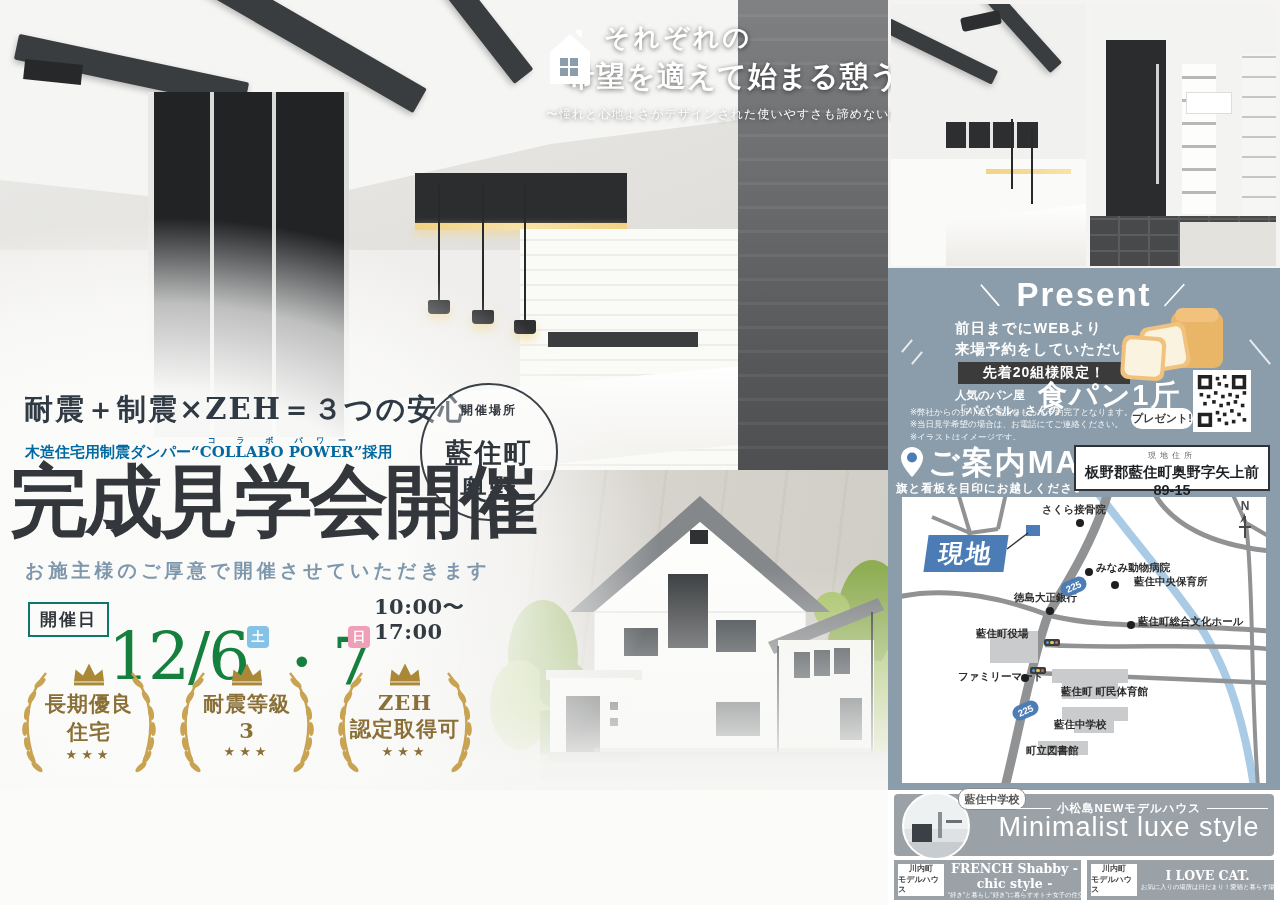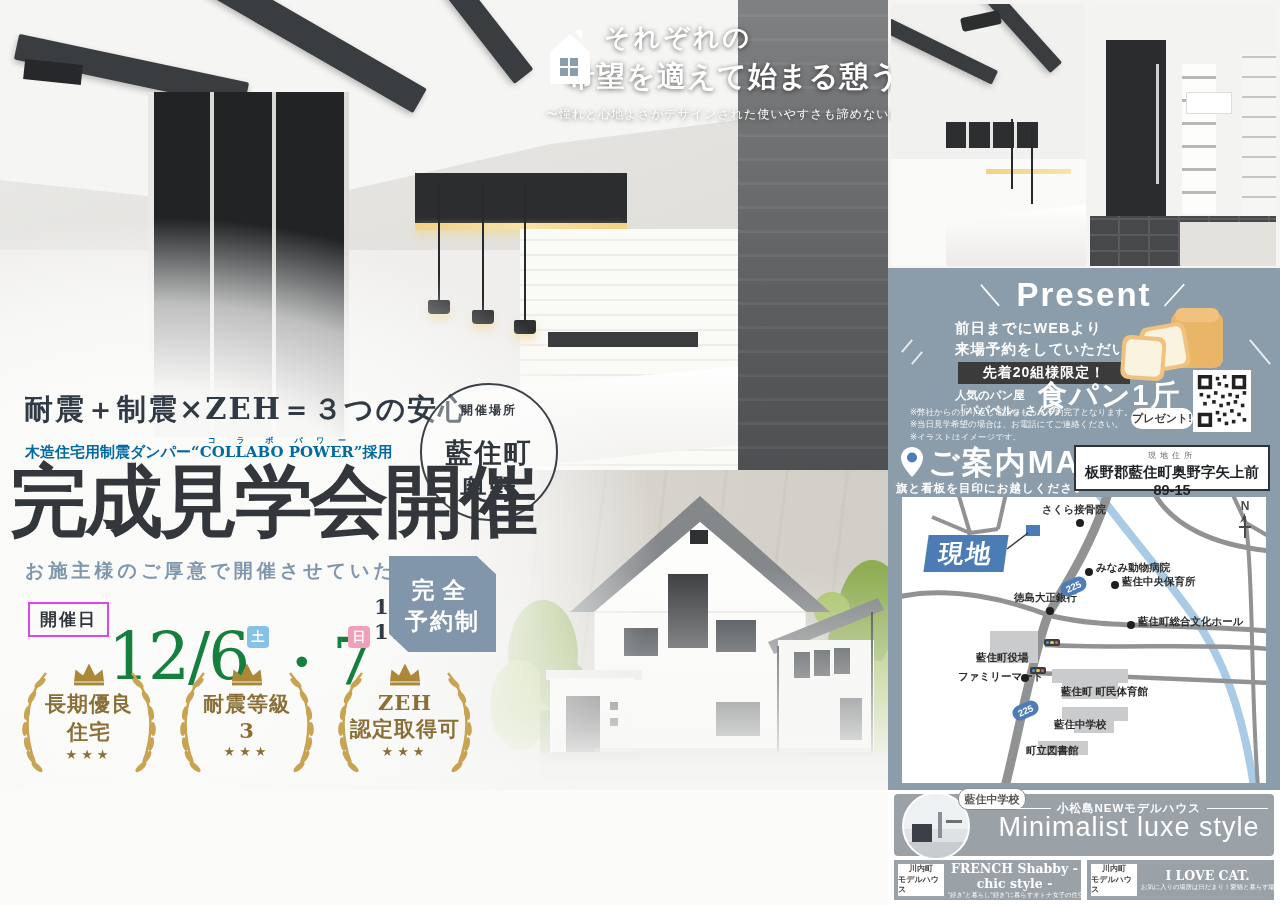--- a/index.html
+++ b/index.html
@@ -56,21 +56,21 @@
   .safety{left:24px;top:390px;font-size:29px;font-weight:bold;color:#2f3a44;letter-spacing:2px;white-space:nowrap;}
   .damper{left:25px;top:436px;font-size:15px;font-weight:bold;color:#0369a1;white-space:nowrap;}
   .damper ruby rt{font-size:8px;letter-spacing:2px;}
   .main-title{left:10px;top:450px;font-size:78px;font-weight:800;color:#33373b;letter-spacing:-3px;white-space:nowrap;}
   .courtesy{left:25px;top:558px;font-size:19px;font-weight:bold;color:#7e97ac;letter-spacing:4px;white-space:nowrap;}
   .place-circle{left:420px;top:383px;width:134px;height:134px;border:2.5px solid #3a4147;border-radius:50%;
     background:rgba(255,255,255,.35);text-align:center;color:#2f353b;}
   .place-label{font-size:12px;letter-spacing:2px;margin-top:17px;font-weight:bold;}
   .place-l1{font-size:27px;font-weight:800;letter-spacing:2px;margin-top:16px;}
   .place-l2{font-size:27px;font-weight:800;letter-spacing:2px;}
-  .date-label-box{left:28px;top:602px;border:2px solid #d946ef;padding:4px 10px;font-size:17px;font-weight:bold;color:#2f353b;letter-spacing:2px;}
+  .date-label-box{left:28px;top:602px;border:2px solid #0f766e;padding:4px 10px;font-size:17px;font-weight:bold;color:#2f353b;letter-spacing:2px;}
   .date-num{top:578px;font-size:66px;font-weight:400;color:#15803d;letter-spacing:-2px;margin-top:40px;}
   .day-chip{width:22px;height:22px;border-radius:4px;color:#fff;font-size:13px;font-weight:bold;
     display:flex;align-items:center;justify-content:center;}
   .time{left:374px;top:594px;font-size:21px;font-weight:800;color:#323a42;line-height:1.2;letter-spacing:.5px;}
   .reserve{left:389px;top:556px;width:107px;height:96px;background:#8296ab;color:#fff;text-align:center;
     clip-path:polygon(0 0,82% 0,100% 19%,100% 100%,18% 100%,0 81%);}
   .reserve .r1{font-size:23px;letter-spacing:8px;margin-top:19px;font-weight:bold;}
   .reserve .r2{font-size:23px;letter-spacing:2px;font-weight:bold;}
 
   
@@ -240,24 +240,20 @@
   <div class="abs serif courtesy">お施主様のご厚意で開催させていただきます</div>
 
   <div class="abs serif date-label-box">開催日</div>
   <div class="abs serif date-num" style="left:108px;">12/6</div>
   <div class="abs day-chip" style="left:247px;top:626px;background:#85c3e6;">土</div>
   <div class="abs serif date-num" style="left:268px;">・7</div>
   <div class="abs day-chip" style="left:348px;top:626px;background:#efa0b8;">日</div>
   <div class="abs serif time">
     <div>10:00〜</div>
     <div>17:00</div>
-  </div>
-  <div class="abs reserve">
-    <div class="serif r1">完全</div>
-    <div class="serif r2">予約制</div>
   </div>
 
   <div class="abs badges">
     <div class="badge">
       <svg class="laurel left" viewBox="0 0 36 104">
           <path d="M30 4 C10 28 6 60 20 98" fill="none" stroke="#c8a352" stroke-width="2.5"></path>
           <g fill="#c8a352">
             <ellipse cx="24" cy="14" rx="7" ry="2.8" transform="rotate(-40 24 14)"></ellipse>
             <ellipse cx="16" cy="28" rx="7" ry="2.8" transform="rotate(-60 16 28)"></ellipse>
             <ellipse cx="11" cy="44" rx="7" ry="2.8" transform="rotate(-78 11 44)"></ellipse>
@@ -480,27 +476,27 @@
         <rect x="124" y="28" width="14" height="11" fill="#4b7cb5"></rect>
         <line x1="105" y1="52" x2="126" y2="36" stroke="#333" stroke-width="1.5"></line>
       </svg>
 
       <div class="site-label">現地</div>
 
       <div class="lm" style="left:140px;top:6px;">さくら接骨院</div>
         <div class="lm-dot" style="left:174px;top:22px;"></div>
       <div class="lm" style="left:194px;top:64px;">みなみ動物病院</div>
         <div class="lm-dot" style="left:183px;top:71px;"></div>
-      <div class="lm" style="left:220px;top:78px;">藍住中央保育所</div>
+      <div class="lm" style="left:232px;top:78px;">藍住中央保育所</div>
         <div class="lm-dot" style="left:209px;top:84px;"></div>
       <div class="lm" style="left:112px;top:94px;">徳島大正銀行</div>
         <div class="lm-dot" style="left:144px;top:110px;"></div>
       <div class="lm" style="left:236px;top:118px;">藍住町総合文化ホール</div>
         <div class="lm-dot" style="left:225px;top:124px;"></div>
-      <div class="lm" style="left:74px;top:154px;">藍住町役場</div>
+      <div class="lm" style="left:74px;top:130px;">藍住町役場</div>
       <div class="lm" style="left:56px;top:173px;">ファミリーマート</div>
         <div class="lm-dot" style="left:119px;top:177px;"></div>
       <div class="lm" style="left:147px;top:188px;margin-left:12px;">藍住町 町民体育館</div>
       <div class="lm" style="left:152px;top:221px;">藍住中学校</div>
       <div class="lm" style="left:124px;top:247px;">町立図書館</div>
 
       <div class="shield" style="left:158px;top:82px;">225</div>
       <div class="shield" style="left:110px;top:206px;">225</div>
       <div class="signal" style="left:142px;top:142px;">
           <i style="background:#4aa0d8"></i>

